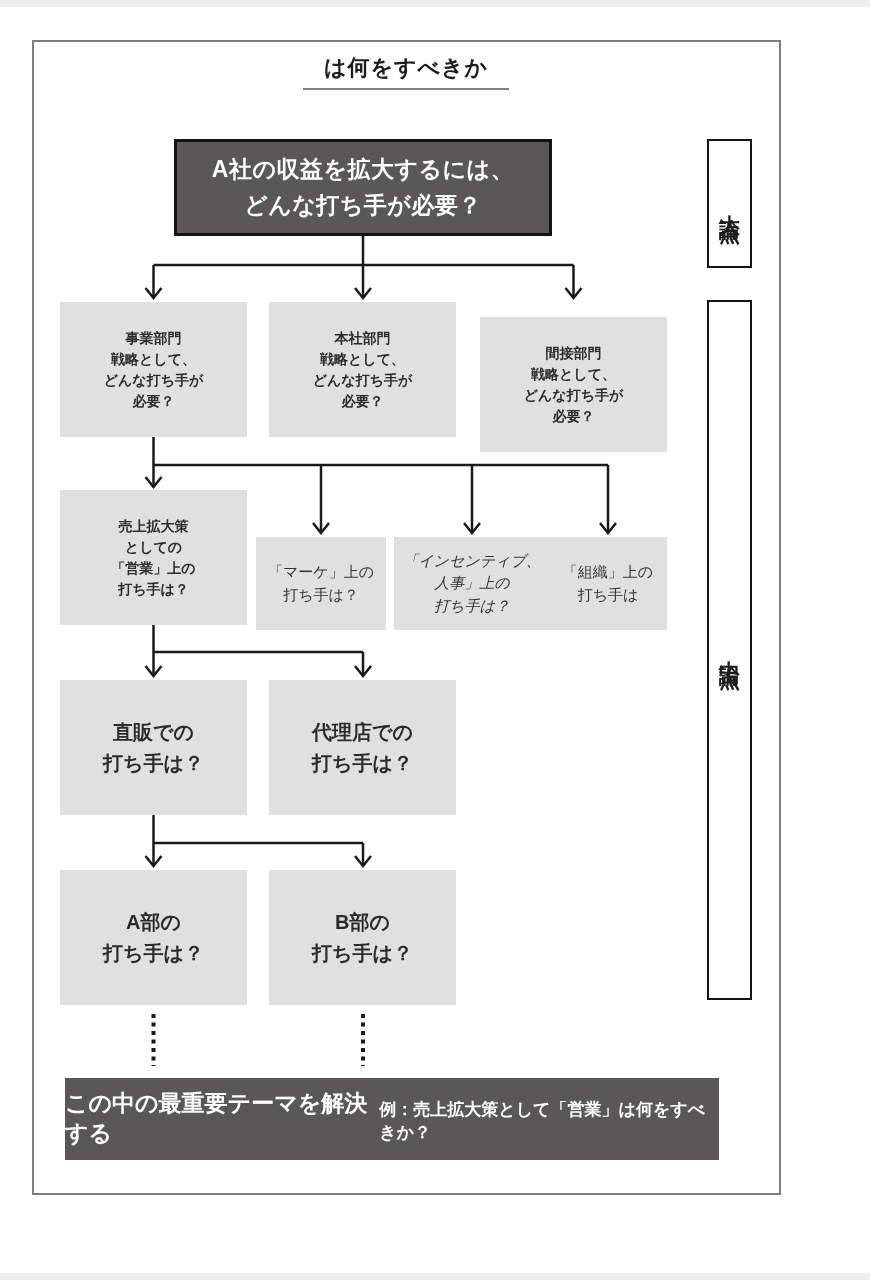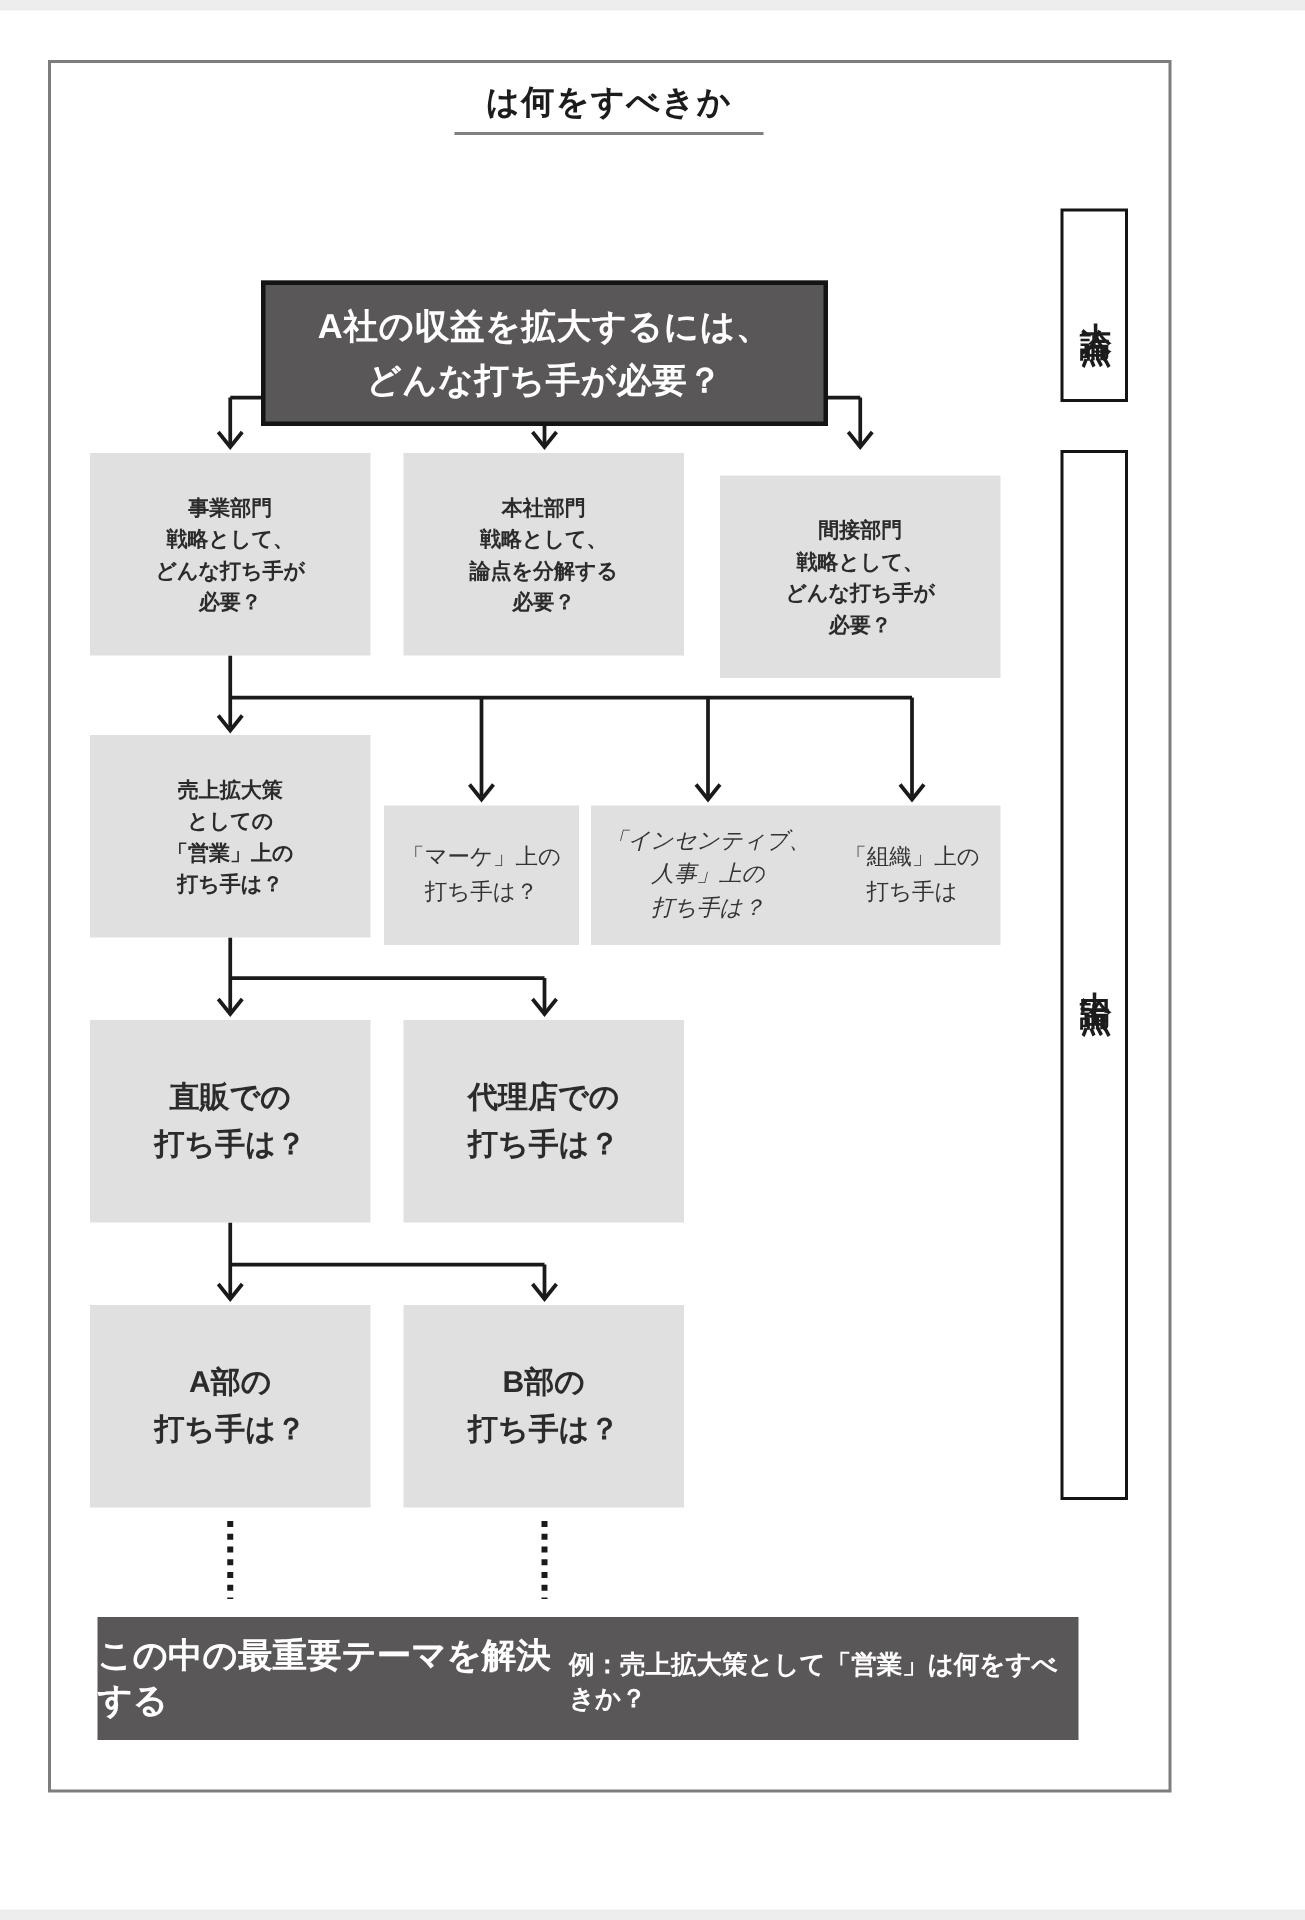--- a/index.html
+++ b/index.html
@@ -27,21 +27,21 @@
   .node{
     position:absolute;box-sizing:border-box;
     display:flex;align-items:center;justify-content:center;text-align:center;
     white-space:pre-line;
   }
   .gray{background:var(--light-box);color:#2b2b2b;}
   .dark{
     background:var(--dark-box);color:#ffffff;
     border:3px solid #141414;
   }
-  .root-node{left:174px;top:139px;width:378px;height:97px;font-size:23px;font-weight:bold;line-height:1.55;letter-spacing:0.5px;margin-top:48px;}
+  .root-node{left:174px;top:139px;width:378px;height:97px;font-size:23px;font-weight:bold;line-height:1.55;letter-spacing:0.5px;}
   .n-l2a{left:60px;top:302px;width:187px;height:135px;}
   .n-l2b{left:269px;top:302px;width:187px;height:135px;}
   .n-l2c{left:480px;top:317px;width:187px;height:135px;}
   .fs-l2{font-size:14px;font-weight:bold;line-height:1.5;}
   .n-l3main{left:60px;top:490px;width:187px;height:135px;}
   .n-s1{left:256px;top:537px;width:130px;height:93px;}
   .n-s2{left:394px;top:537px;width:156px;height:93px;font-style:italic;}
   .n-s3{left:549px;top:537px;width:118px;height:93px;}
   .fs-small{font-size:15px;font-weight:normal;line-height:1.5;color:#333;}
   .n-l4a{left:60px;top:680px;width:187px;height:135px;}
@@ -123,21 +123,21 @@
 
 <div class="side-label side-large">大論点</div>
 <div class="side-label side-middle">中論点</div>
 
 <div class="node gray fs-l2 n-l2a">事業部門
 戦略として、
 どんな打ち手が
 必要？</div>
 <div class="node gray fs-l2 n-l2b">本社部門
 戦略として、
-論点を分解する
+どんな打ち手が
 必要？</div>
 <div class="node gray fs-l2 n-l2c">間接部門
 戦略として、
 どんな打ち手が
 必要？</div>
 
 <div class="node gray fs-l2 n-l3main">売上拡大策
 としての
 「営業」上の
 打ち手は？</div>

